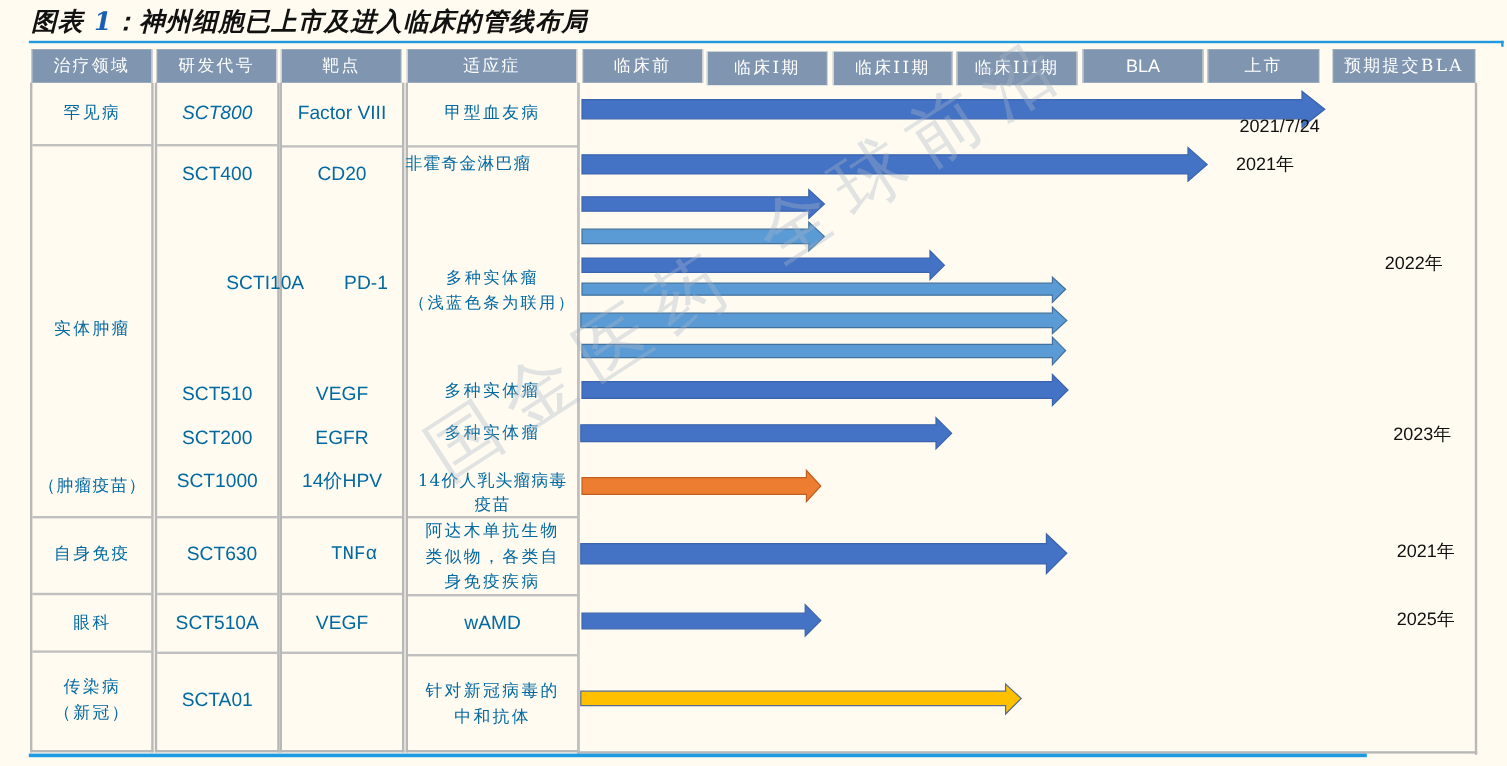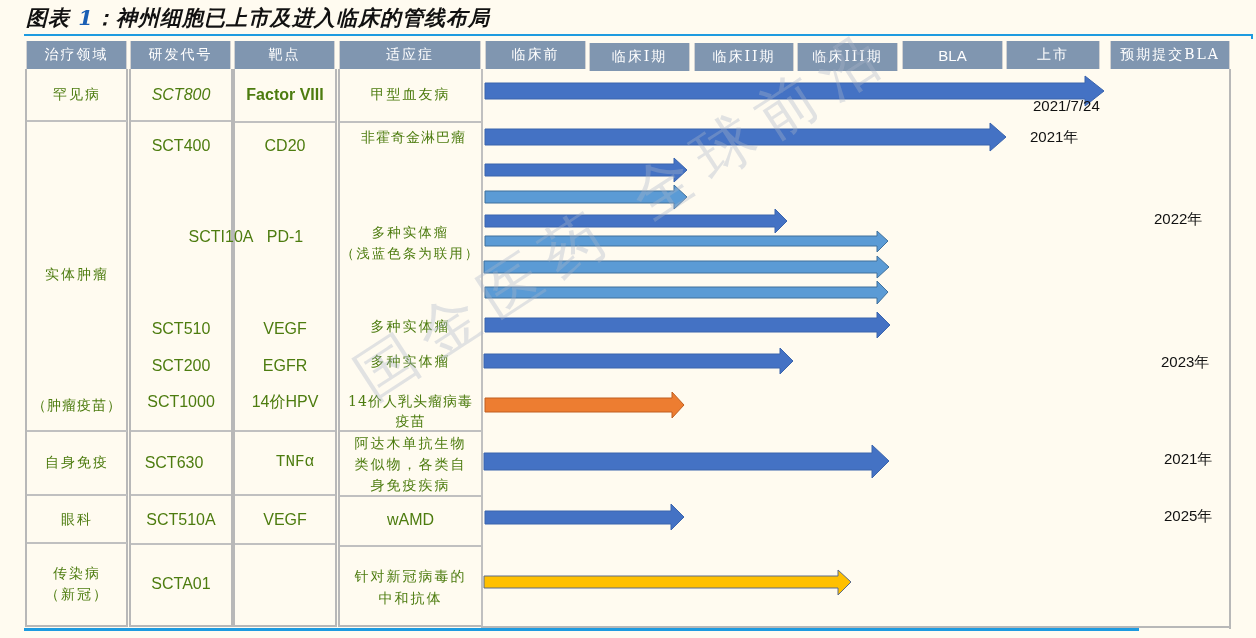--- a/index.html
+++ b/index.html
@@ -17,21 +17,21 @@
   .rule-bottom { position:absolute; left:24px; top:628px; width:1115px; height:3px; background:#1e9be0; }
 
   .hdr {
     position:absolute; top:41px; height:28px; background:#8096b0; color:#fff;
     display:flex; align-items:center; justify-content:center; font-size:14px;
     border-left:1px solid #d2d2d2; border-right:1px solid #d2d2d2; box-sizing:border-box;
   }
   .col-frame { position:absolute; top:69px; height:558px; box-sizing:border-box;
     border-left:2px solid #b8b8b8; border-right:2px solid #b8b8b8; border-bottom:2px solid #b8b8b8; }
   .hline { position:absolute; height:2px; background:#c0c0c0; }
-  .cell-text { position:absolute; font-size:15px; text-align:center; line-height:21px; color:#4d7c0f; }
+  .cell-text { position:absolute; font-size:15px; text-align:center; line-height:21px; color:#0369a1; }
   .cn { font-family:"DejaVu Serif", "Liberation Serif", serif; font-size:14px; letter-spacing:2px; }
   .en { font-family:"Liberation Sans", "DejaVu Sans", sans-serif; font-size:16px; }
   .year { position:absolute; font-family:"Liberation Sans", "DejaVu Sans", sans-serif; font-size:15px; color:#111; }
   .watermark {
     position:absolute; left:340px; top:350px; font-size:60px; color:rgba(170,180,200,0.35);
     transform:rotate(-33deg); transform-origin:left top; white-space:nowrap; letter-spacing:14px;
     font-family:"DejaVu Serif", serif; pointer-events:none;
   }
   .right-frame { position:absolute; left:1138px; top:69px; width:2px; height:560px; background:#b8b8b8; }
 </style>
@@ -90,36 +90,36 @@
 <div class="cell-text cn" style="left:27px;top:509px;width:100px;">眼科</div>
 <div class="cell-text cn" style="left:27px;top:563px;width:100px;white-space:pre-line;">传染病
 （新冠）</div>
 
 <div class="cell-text en" style="left:131px;top:84px;width:100px;font-style:italic;">SCT800</div>
 <div class="cell-text en" style="left:131px;top:135px;width:100px;">SCT400</div>
 <div class="cell-text en" style="left:131px;top:226px;width:100px;padding-left:40px;">SCTI10A</div>
 <div class="cell-text en" style="left:131px;top:318px;width:100px;">SCT510</div>
 <div class="cell-text en" style="left:131px;top:355px;width:100px;">SCT200</div>
 <div class="cell-text en" style="left:131px;top:391px;width:100px;">SCT1000</div>
-<div class="cell-text en" style="left:120px;top:452px;width:108px;">SCT630</div>
+<div class="cell-text en" style="left:131px;top:452px;width:108px;">SCT630</div>
 <div class="cell-text en" style="left:131px;top:509px;width:100px;">SCT510A</div>
 <div class="cell-text en" style="left:131px;top:573px;width:100px;">SCTA01</div>
 
-<div class="cell-text en" style="left:235px;top:84px;width:100px;font-weight:bold;">Factor VIII</div>
+<div class="cell-text en" style="left:235px;top:84px;width:100px;">Factor VIII</div>
 <div class="cell-text en" style="left:235px;top:135px;width:100px;">CD20</div>
-<div class="cell-text en" style="left:235px;top:226px;width:100px;">PD-1</div>
+<div class="cell-text en" style="left:235px;top:226px;width:100px;padding-left:20px;">PD-1</div>
 <div class="cell-text en" style="left:235px;top:318px;width:100px;">VEGF</div>
 <div class="cell-text en" style="left:235px;top:355px;width:100px;">EGFR</div>
 <div class="cell-text en" style="left:235px;top:391px;width:100px;">14价HPV</div>
 <div class="cell-text en" style="left:235px;top:452px;width:120px;font-family:Liberation Mono, monospace;">TNFα</div>
 <div class="cell-text en" style="left:235px;top:509px;width:100px;">VEGF</div>
 <div class="cell-text en" style="left:235px;top:573px;width:100px;"></div>
 
 <div class="cell-text cn" style="left:340px;top:84px;width:141px;">甲型血友病</div>
-<div class="cell-text cn" style="left:343px;top:127px;width:141px;letter-spacing:1px;text-align:center;">非霍奇金淋巴瘤</div>
+<div class="cell-text cn" style="left:320px;top:127px;width:141px;letter-spacing:1px;text-align:center;">非霍奇金淋巴瘤</div>
 <div class="cell-text cn" style="left:340px;top:222px;width:141px;white-space:pre-line;line-height:21px;font-size:13.5px;">多种实体瘤
 （浅蓝色条为联用）</div>
 <div class="cell-text cn" style="left:340px;top:316px;width:141px;">多种实体瘤</div>
 <div class="cell-text cn" style="left:340px;top:351px;width:141px;">多种实体瘤</div>
 <div class="cell-text cn" style="left:340px;top:391px;width:141px;white-space:pre-line;line-height:20px;letter-spacing:1px;">14价人乳头瘤病毒
 疫苗</div>
 <div class="cell-text cn" style="left:340px;top:433px;width:141px;white-space:pre-line;line-height:21px;">阿达木单抗生物
 类似物，各类自
 身免疫疾病</div>
 <div class="cell-text en" style="left:340px;top:509px;width:141px;">wAMD</div>

